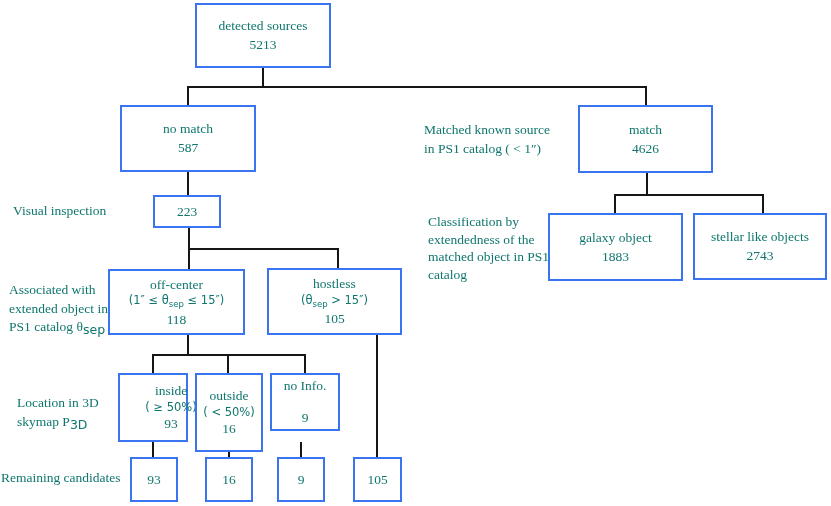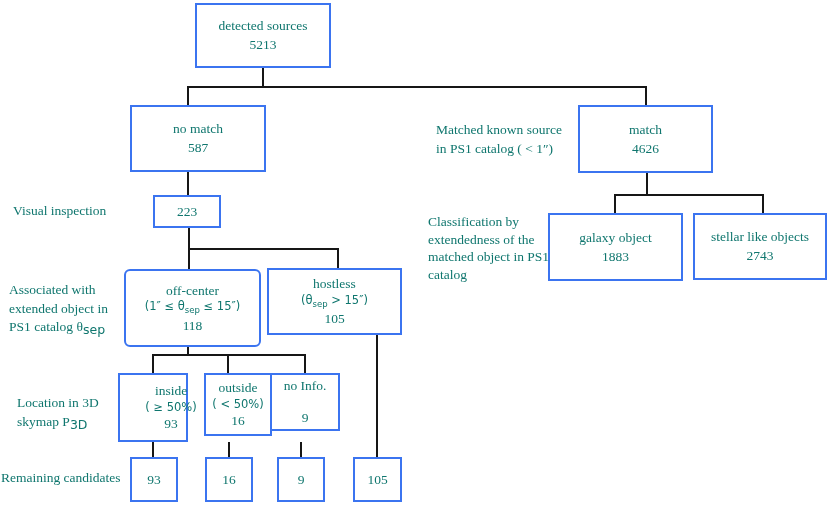--- a/index.html
+++ b/index.html
@@ -48,35 +48,35 @@
   <div class="conn" style="left:646px;top:173px;width:2px;height:23px;"></div>
   <div class="conn" style="left:614px;top:194px;width:150px;height:2px;"></div>
   <div class="conn" style="left:614px;top:194px;width:2px;height:19px;"></div>
   <div class="conn" style="left:762px;top:194px;width:2px;height:19px;"></div>
 
   <div class="node" style="left:195px;top:3px;width:136px;height:65px;">
     <span>detected sources</span>
     <span class="val">5213</span>
   </div>
 
-  <div class="node" style="left:120px;top:105px;width:136px;height:67px;margin-left:10px;">
+  <div class="node" style="left:120px;top:105px;width:136px;height:67px;">
     <span>no match</span>
     <span class="val">587</span>
   </div>
 
   <div class="node" style="left:578px;top:105px;width:135px;height:68px;">
     <span>match</span>
     <span class="val">4626</span>
   </div>
 
   <div class="node" style="left:153px;top:195px;width:68px;height:33px;">
     <span>223</span>
   </div>
 
-  <div class="node" style="left:124px;top:269px;width:137px;height:78px;border-radius:6px;">
+  <div class="node" style="left:108px;top:269px;width:137px;height:66px;">
     <span>off-center</span>
     <span class="math"><span>(1″ ≤ θ</span><span class="sb">sep</span><span> ≤ 15″)</span></span>
     <span class="val">118</span>
   </div>
 
   <div class="node" style="left:267px;top:268px;width:135px;height:67px;">
     <span>hostless</span>
     <span class="math"><span>(θ</span><span class="sb">sep</span><span> &gt; 15″)</span></span>
     <span class="val">105</span>
   </div>
@@ -90,21 +90,21 @@
     <span>stellar like objects</span>
     <span class="val">2743</span>
   </div>
 
   <div class="node" style="left:118px;top:373px;width:70px;height:69px;padding-left:36px;">
     <span>inside</span>
     <span class="math">( ≥ 50%)</span>
     <span class="val">93</span>
   </div>
 
-  <div class="node" style="left:204px;top:373px;width:68px;height:63px;">
+  <div class="node" style="left:195px;top:373px;width:68px;height:79px;">
     <span>outside</span>
     <span class="math">( &lt; 50%)</span>
     <span class="val">16</span>
   </div>
 
   <div class="node" style="left:270px;top:373px;width:70px;height:58px;">
     <span>no Info.</span>
     <span class="val" style="margin-top:14px;">9</span>
   </div>
 
@@ -133,21 +133,21 @@
 
   <div class="lbl" style="left:17px;top:394px;">
     <div>Location in 3D</div>
     <div><span>skymap  P</span><span class="mathl sb">3D</span></div>
   </div>
 
   <div class="lbl" style="left:1px;top:469px;">
     <span>Remaining candidates</span>
   </div>
 
-  <div class="lbl" style="left:436px;top:121px;">
+  <div class="lbl" style="left:424px;top:121px;">
     <div>Matched known source</div>
     <div>in PS1 catalog ( &lt; 1″)</div>
   </div>
 
   <div class="lbl" style="left:428px;top:213px;line-height:1.3;">
     <div>Classification by</div>
     <div>extendedness of the</div>
     <div>matched object in PS1</div>
     <div>catalog</div>
   </div>

